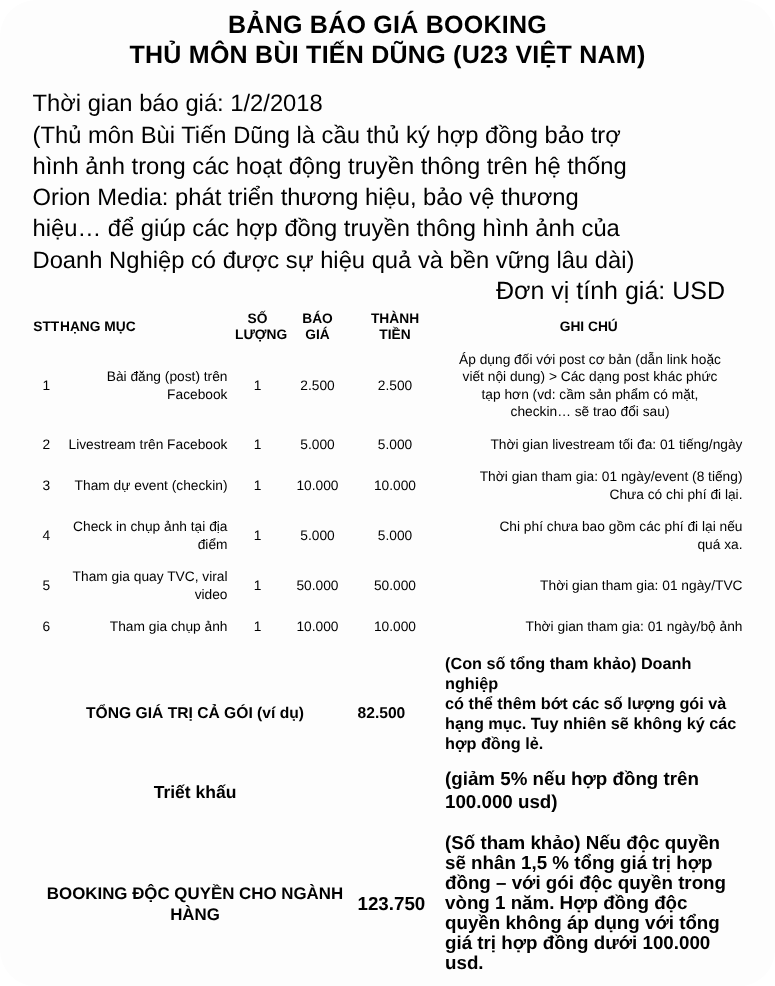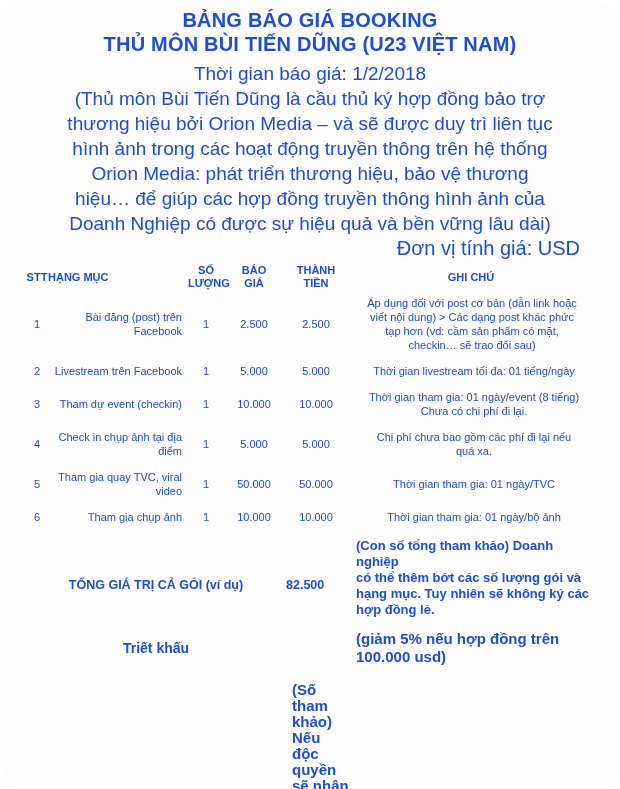--- a/index.html
+++ b/index.html
@@ -3,37 +3,37 @@
 <meta charset="utf-8">
 <style>
   html,body{margin:0;padding:0;background:#ffffff;}
   .page{
     position:relative;
     width:620px;height:789px;
     box-sizing:border-box;
     padding:8px 26px 0 26px;
     background:#fdfdfd;
     font-family:"Liberation Sans", sans-serif;
-    color:#1d4ed8;
+    color:#000000;
     overflow:hidden;
     border-radius:29px;
   }
   .title{font-size:20px;font-weight:700;line-height:24px;text-align:center;letter-spacing:.2px;}
-  .intro{font-size:19px;line-height:25px;margin-top:5px;text-align:center;}
+  .intro{font-size:19px;line-height:25px;margin-top:15px;}
   .intro-line{white-space:nowrap;}
   .unit{font-size:20px;text-align:right;margin:1px 14px 2px 0;}
 
   .grid{display:grid;grid-template-columns:22px 140px 36px 60px 64px 1fr;align-items:center;}
   .thead{font-weight:700;font-size:11px;line-height:13px;margin-top:4px;}
   .thead .c{white-space:pre-line;text-align:center;}
   .thead .c-item{text-align:left;}
   .brow{font-size:11px;line-height:14px;padding:6px 0;}
   .c-stt,.c-qty,.c-price,.c-total{text-align:center;}
   .c-item{text-align:right;padding-right:6px;white-space:pre-line;}
-  .c-note{font-size:11px;line-height:14px;padding-left:6px;white-space:pre-line;text-align:center;}
+  .c-note{font-size:11px;line-height:14px;padding-left:6px;white-space:pre-line;text-align:right;}
   .c-note.center{text-align:center;padding-left:2px;}
 
   .srow{display:grid;grid-template-columns:260px 64px 1fr;align-items:center;font-weight:700;}
   .s-label{text-align:center;}
   .s-value{text-align:left;}
   .s-note{padding-left:6px;white-space:pre-line;}
   .srow-total{margin-top:8px;}
   .srow-total .s-label,.srow-total .s-value{font-size:12.5px;margin-top:13px;}
   .srow-total .s-note{font-size:13px;line-height:16px;}
   .srow-discount{margin-top:12px;}
@@ -48,21 +48,20 @@
 <body>
 
 <div class="page">
 
   <div class="title">BẢNG BÁO GIÁ BOOKING</div>
   <div class="title">THỦ MÔN BÙI TIẾN DŨNG (U23 VIỆT NAM)</div>
 
   <div class="intro">
     <div class="intro-line">Thời gian báo giá: 1/2/2018</div>
     <div class="intro-line">(Thủ môn Bùi Tiến Dũng là cầu thủ ký hợp đồng bảo trợ</div>
-    <div class="intro-line">thương hiệu bởi Orion Media – và sẽ được duy trì liên tục</div>
     <div class="intro-line">hình ảnh trong các hoạt động truyền thông trên hệ thống</div>
     <div class="intro-line">Orion Media: phát triển thương hiệu, bảo vệ thương</div>
     <div class="intro-line">hiệu… để giúp các hợp đồng truyền thông hình ảnh của</div>
     <div class="intro-line">Doanh Nghiệp có được sự hiệu quả và bền vững lâu dài)</div>
   </div>
 
   <div class="unit">Đơn vị tính giá: USD</div>
 
   <div>
 
@@ -152,20 +151,21 @@
   </div>
 
   <div class="srow srow-discount">
     <div class="s-label">Triết khấu</div>
     <div class="s-value"></div>
     <div class="s-note">(giảm 5% nếu hợp đồng trên
 100.000 usd)</div>
   </div>
 
   <div class="srow srow-exclusive">
+    <div class="s-label">BOOKING ĐỘC QUYỀN CHO NGÀNH HÀNG</div>
     <div class="s-value">123.750</div>
     <div class="s-note">(Số tham khảo) Nếu độc quyền
 sẽ nhân 1,5 % tổng giá trị hợp
 đồng – với gói độc quyền trong
 vòng 1 năm. Hợp đồng độc
 quyền không áp dụng với tổng
 giá trị hợp đồng dưới 100.000
 usd.</div>
   </div>
 

